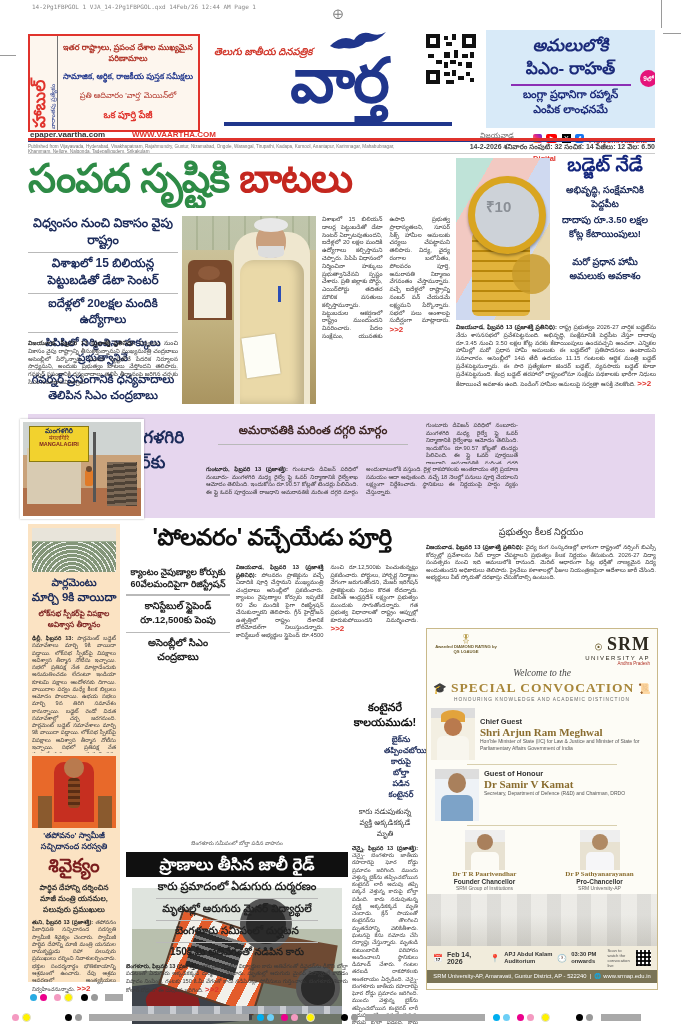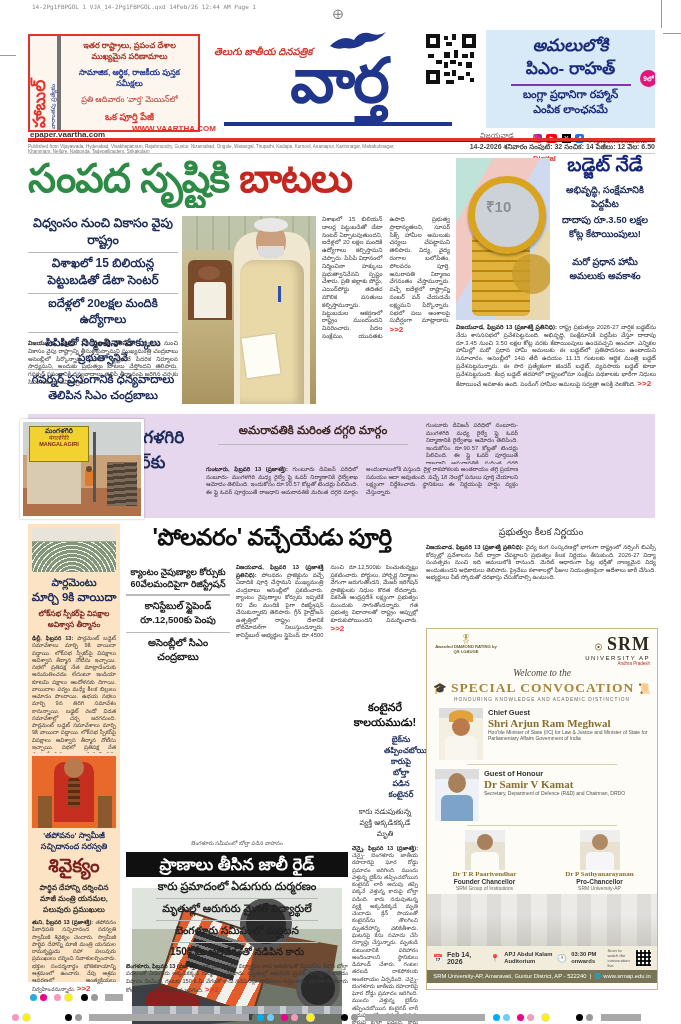--- a/index.html
+++ b/index.html
@@ -13,21 +13,21 @@
   .crop{background:#9a9a9a;}
   .reg{color:#777;font-size:10px;}
   .dot{display:inline-block;width:7px;height:7px;border-radius:50%;margin-right:3px;vertical-align:middle;}
   .bar{display:inline-block;height:7px;background:#a9a9a9;vertical-align:middle;margin-right:3px;}
   
   .promo{border:2px solid #e0332c;display:flex;overflow:hidden;background:#fdf6ee;}
   .vert{writing-mode:vertical-rl;transform:rotate(180deg);font-weight:bold;color:#e0332c;
         font-size:17px;line-height:1;padding:2px 1px;}
   .vert2{writing-mode:vertical-rl;transform:rotate(180deg);color:#20368c;font-size:6px;padding:1px 0;}
   .promoLines{flex:1;display:flex;flex-direction:column;justify-content:space-around;
-              text-align:center;padding:3px 4px;border-left:4px solid #737373;}
+              text-align:center;padding:3px 4px;border-left:1px solid #737373;}
   .logoTel{font-weight:bold;color:#20368c;letter-spacing:-2px;}
   .blueBox{background:#d8eaf8;text-align:center;color:#1c2b7a;overflow:hidden;}
   .hlsub{color:#1c2b5a;font-weight:bold;text-align:center;}
   
   .ph{overflow:hidden;position:relative;}
   .cap{font-size:5.5px;color:#555;text-align:center;}
   .blackbox{background:#101010;color:#fff;text-align:center;font-weight:bold;}
   .adSerif{font-family:"Liberation Serif",serif;}
   .gold{color:#a8873b;}
   .adrow{display:flex;gap:5px;align-items:flex-start;}
@@ -103,21 +103,21 @@
     <div class="blueBox abs" style="left:458px;top:0;width:169px;height:92px;padding-top:6px;">
       <div style="font-size:17px;font-weight:bold;font-style:italic;">అమలులోకి</div>
       <div style="font-size:17px;font-weight:bold;">పిఎం- రాహత్</div>
       <div style="width:120px;height:2px;background:#8b2fb5;margin:2px auto;"></div>
       <div style="font-size:11px;font-weight:bold;">బంగ్లా ప్రధానిగా రహ్మాన్</div>
       <div style="font-size:11px;font-weight:bold;">ఎంపిక లాంఛనమే</div>
       <div class="abs" style="right:-2px;top:40px;width:17px;height:17px;border-radius:50%;background:#e5147a;color:#fff;font-size:6.5px;line-height:17px;text-align:center;font-weight:bold;">9లో</div>
     </div>
 
     <div class="abs" style="left:2px;top:100px;font-size:8px;font-weight:bold;color:#333;">epaper.vaartha.com</div>
-    <div class="abs" style="left:104px;top:94px;font-size:8px;font-weight:bold;color:#e0332c;">WWW.VAARTHA.COM</div>
+    <div class="abs" style="left:104px;top:100px;font-size:8px;font-weight:bold;color:#e0332c;">WWW.VAARTHA.COM</div>
     <div class="abs" style="left:452px;top:101px;font-size:7.5px;color:#666;">విజయవాడ</div>
     <div class="abs" style="left:505px;top:99px;">
       <span class="icn" style="width:9px;height:9px;border-radius:2px;background:linear-gradient(45deg,#f9ce34,#ee2a7b,#6228d7);"></span>
       <span class="icn" style="width:11px;height:9px;border-radius:2px;background:#f00;color:#fff;font-size:6px;text-align:center;line-height:9px;">▶</span>
       <span class="icn" style="width:9px;height:9px;background:#000;color:#fff;font-size:7px;text-align:center;line-height:9px;">X</span>
       <span class="icn" style="width:9px;height:9px;border-radius:2px;background:#1877f2;color:#fff;font-size:7px;text-align:center;line-height:9px;font-weight:bold;">f</span>
       <span style="font-size:7.5px;font-weight:bold;color:#e0332c;">: fb.com/vaartha Digital</span>
     </div>
   </div>
 
@@ -334,21 +334,21 @@
     <div style="text-align:center;margin-top:2px;">
       <div class="adSerif" style="font-size:9.5px;font-style:italic;color:#444;">Welcome to the</div>
       <div>
         <span style="font-size:11px;">🎓</span>
         <span class="adSerif gold" style="font-size:13.5px;font-weight:bold;letter-spacing:1px;">SPECIAL CONVOCATION</span>
         <span style="font-size:10px;color:#b79b48;">📜</span>
       </div>
       <div style="font-size:4.8px;letter-spacing:1px;color:#666;margin-top:1px;">HONOURING KNOWLEDGE AND ACADEMIC DISTINCTION</div>
     </div>
 
-    <div class="adrow" style="margin:6px 8px 0 12px;">
+    <div class="adrow" style="margin:6px 8px 0 4px;align-items:center;">
       <div class="ph" style="width:44px;height:52px;background:linear-gradient(180deg,#ddd 0 20%,#f3efe2 20% 100%);flex:none;">
         <div class="abs" style="left:10px;top:2px;width:24px;height:12px;border-radius:50% 50% 0 0;background:#e2a33c;"></div>
         <div class="abs" style="left:13px;top:10px;width:18px;height:18px;border-radius:50%;background:#b97a4e;"></div>
         <div class="abs" style="left:6px;top:28px;width:32px;height:24px;background:#f8f6ee;border-radius:6px 6px 0 0;"></div>
       </div>
       <div>
         <div style="font-size:7.5px;font-weight:bold;color:#333;">Chief Guest</div>
         <div class="adname" style="font-size:11px;">Shri Arjun Ram Meghwal</div>
         <div class="adsmall">Hon'ble Minister of State (I/C) for Law &amp; Justice and Minister of State for Parliamentary Affairs Government of India</div>
       </div>

